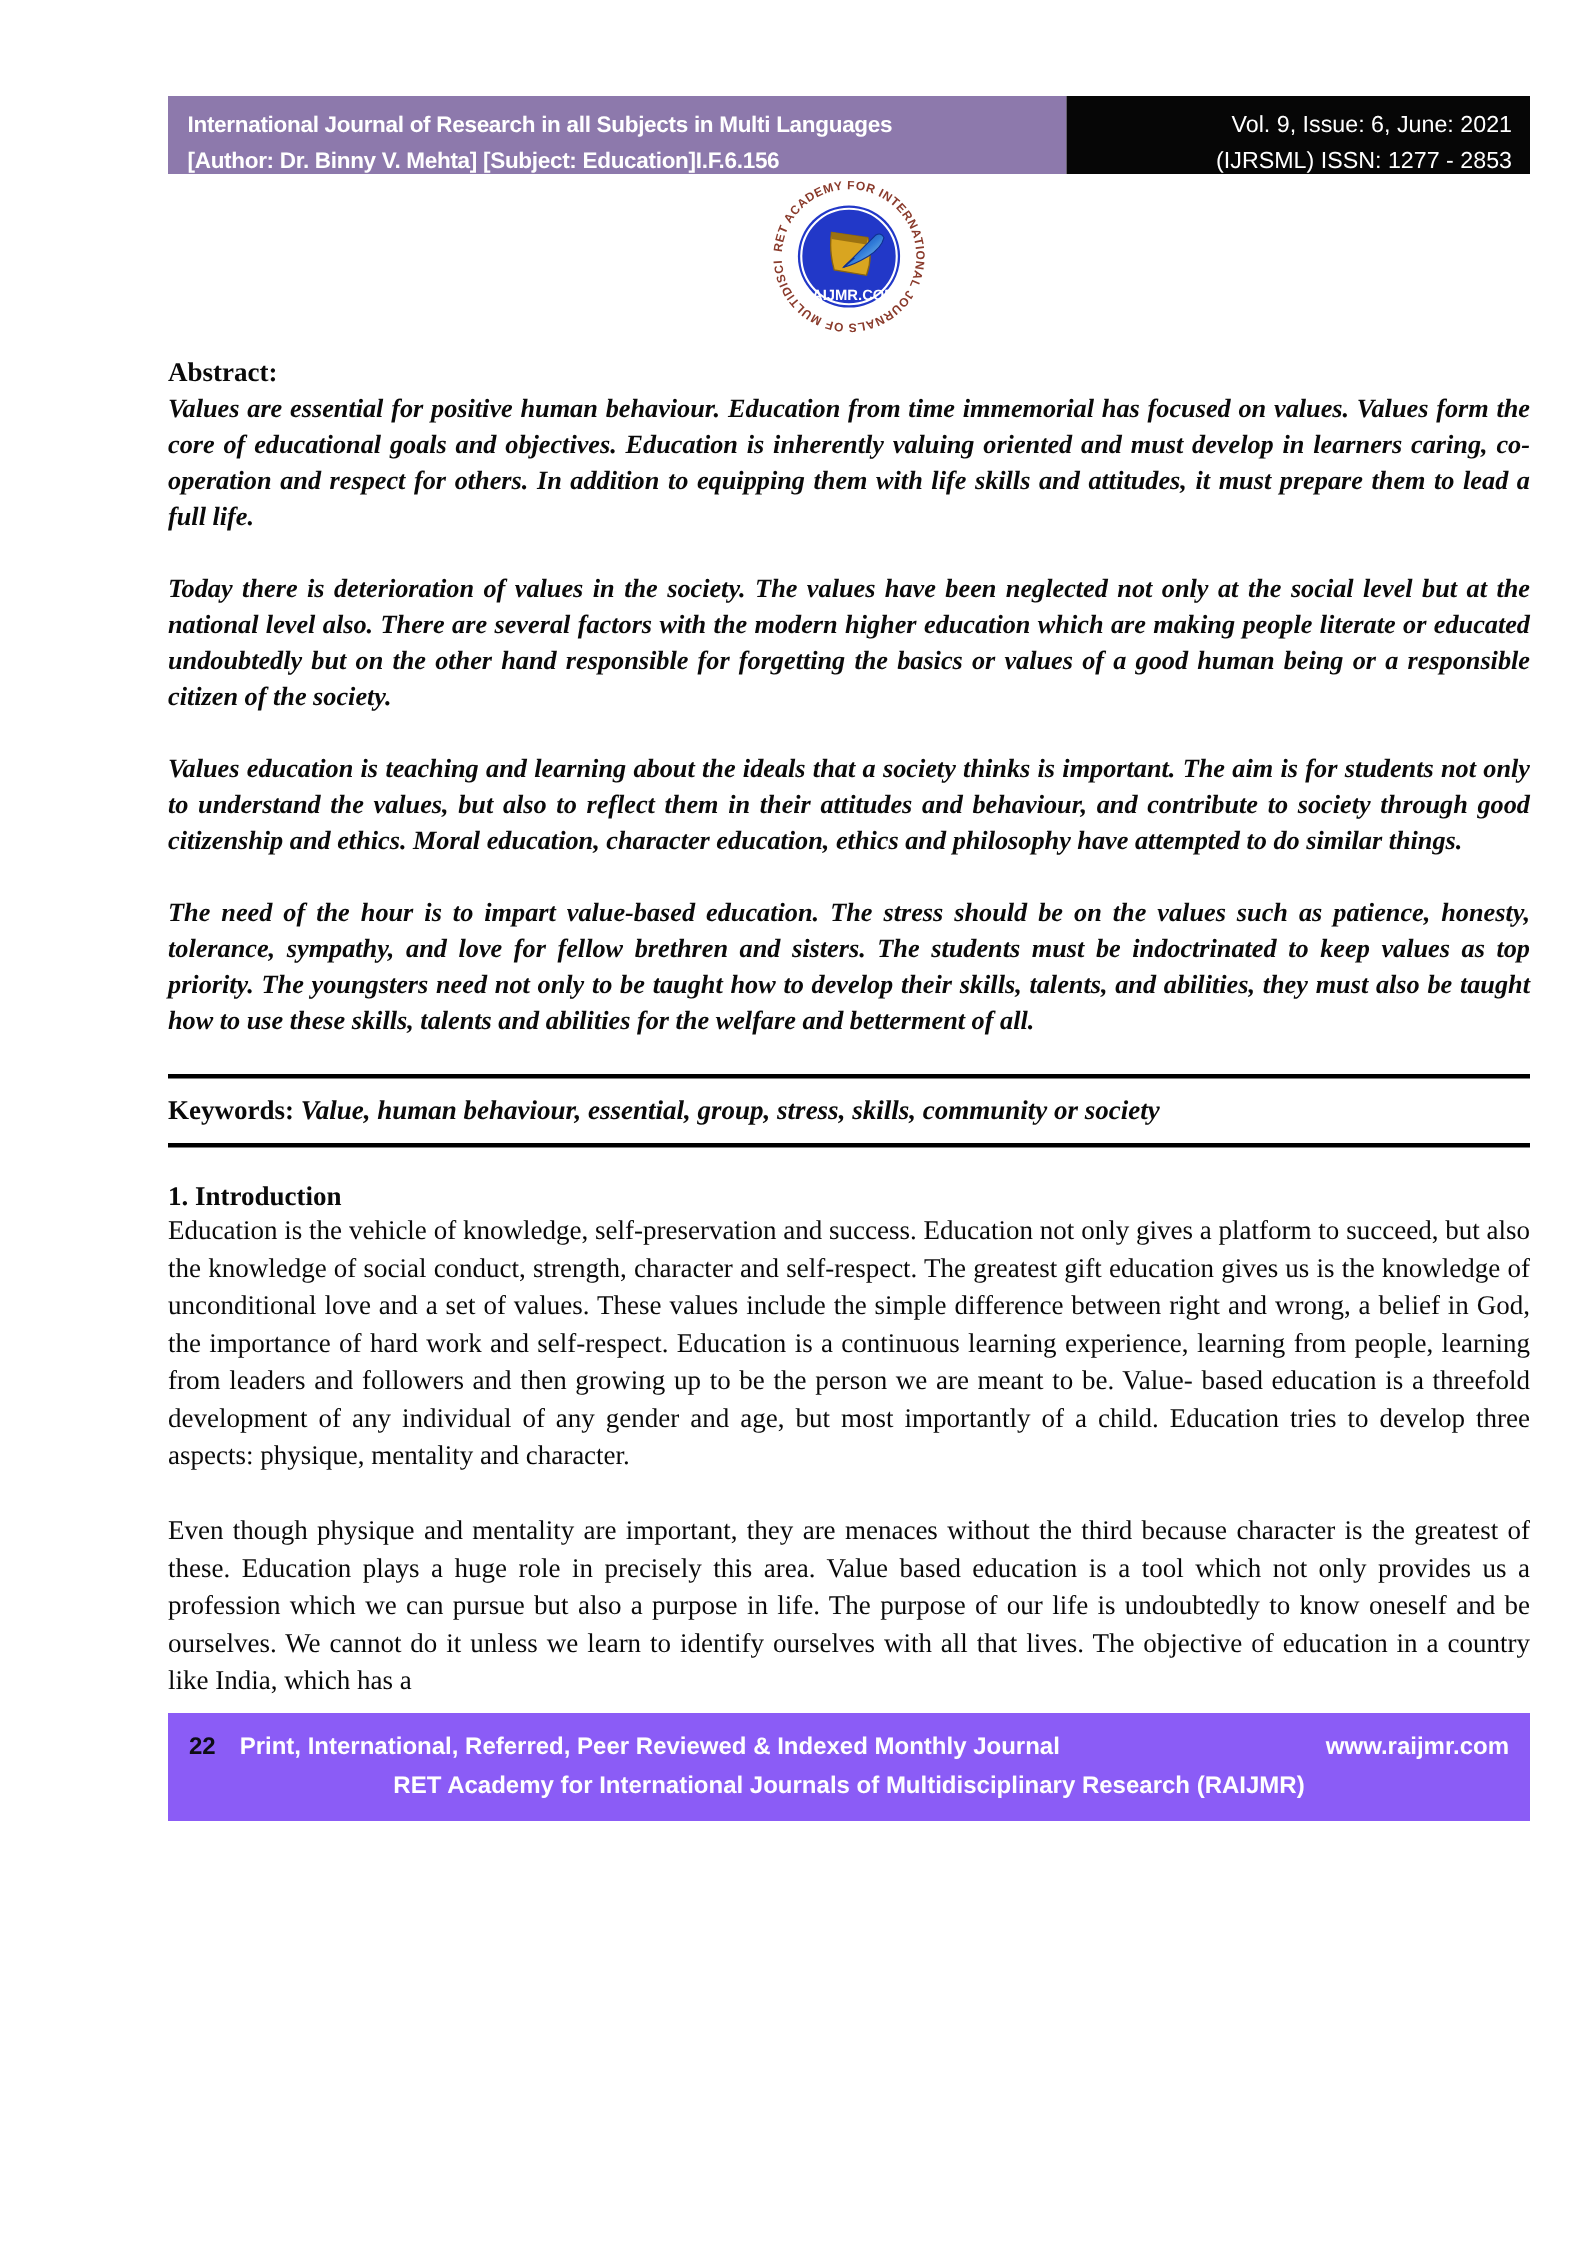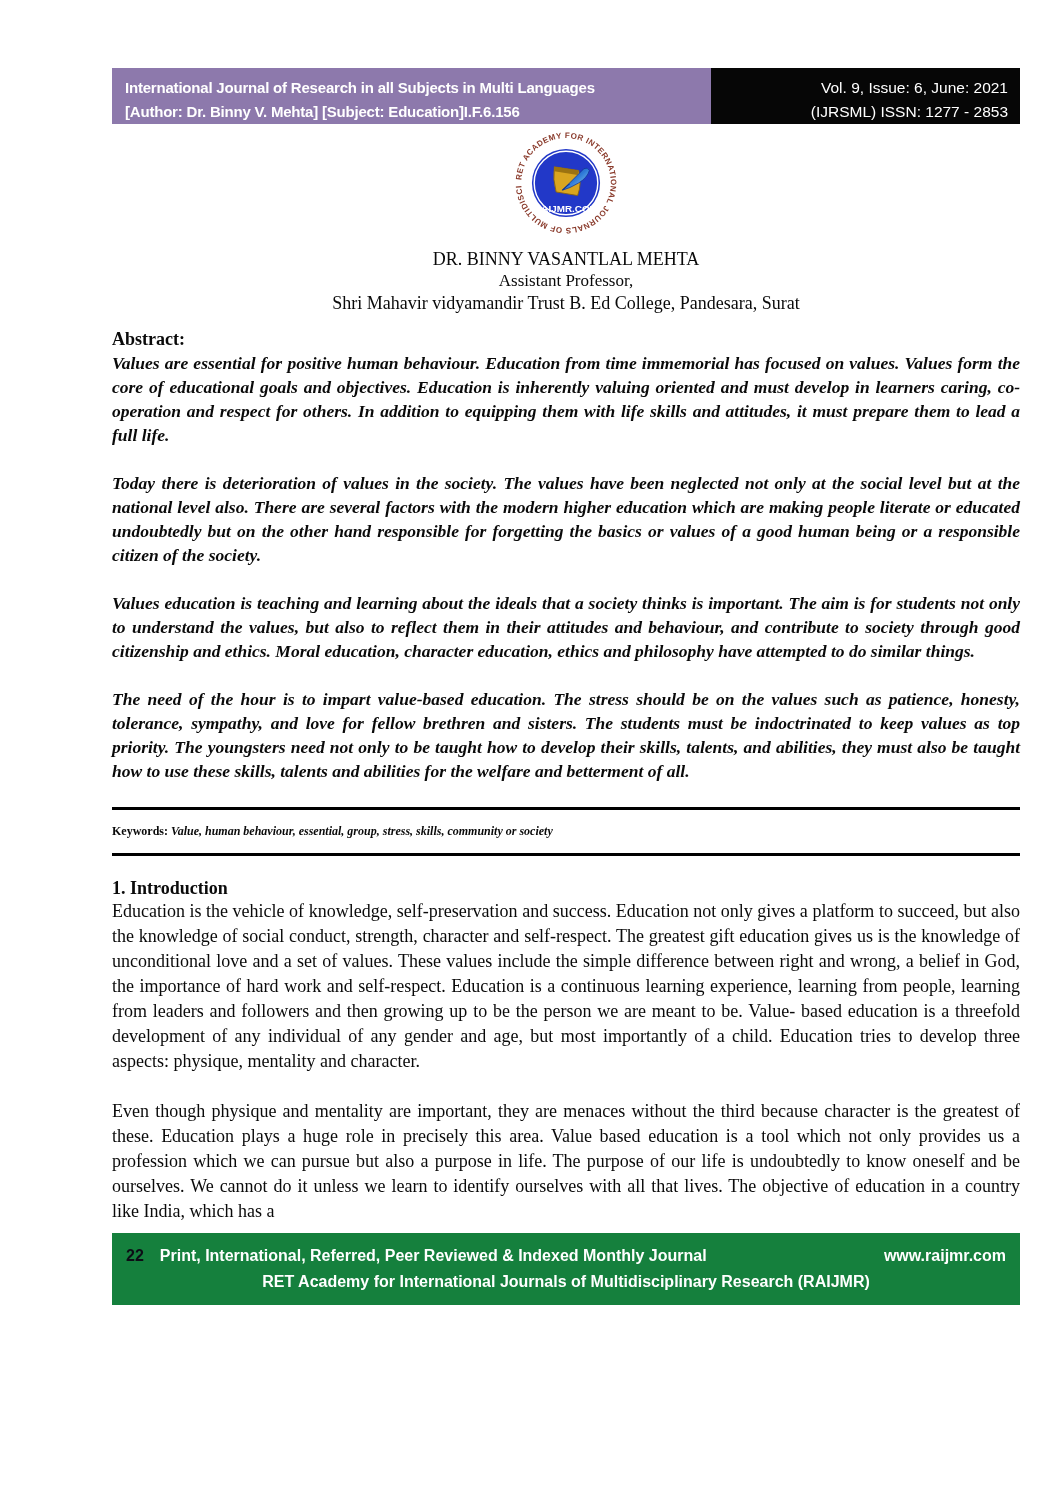--- a/index.html
+++ b/index.html
@@ -1,21 +1,21 @@
 <!DOCTYPE html>
 <html><head>
 <meta charset="utf-8">
 <style>
   * { box-sizing: border-box; margin: 0; padding: 0; }
   html, body { width: 1058px; background: #ffffff; }
   body { height: 1497px; overflow: hidden; font-family: "Liberation Serif", serif; color: #0a0a0a; }
   .page { padding: 64px 38px 0 112px; }
 
   
-  .header-band { display: flex; width: 100%; height: 64px; align-items: center; }
+  .header-band { display: flex; width: 100%; height: 52px; }
   .header-left {
     flex: 0 0 66%; background: #8d79ac; color: #ffffff;
     font-family: "Liberation Sans", sans-serif; font-weight: bold;
     font-size: 15px; letter-spacing: -0.2px;
     padding: 8px 8px 0 13px; line-height: 24px; white-space: nowrap;
   }
   .header-right {
     flex: 1 1 auto; background: #060606; color: #ffffff;
     font-family: "Liberation Sans", sans-serif; font-weight: normal;
     font-size: 15.5px; text-align: right;
@@ -37,35 +37,35 @@
   .abs-p {
     font-size: 17.5px; font-weight: bold; font-style: italic;
     text-align: justify; line-height: 24px; margin-bottom: 24px;
   }
   .abs-p:first-of-type { margin-top: 1px; }
 
   
   .keywords-block {
     border-top: 3px solid #000; border-bottom: 3px solid #000;
     padding: 9px 0 10px 0; margin: 2px 0 0 0;
-    font-size: 12px; line-height: 24px;
+    font-size: 18px; line-height: 24px;
   }
   .kw-label { font-weight: bold; }
   .kw-text  { font-weight: bold; font-style: italic; }
 
   
   .section-heading { font-size: 18px; font-weight: bold; margin-top: 22px; }
   .body-p {
     font-size: 18px; text-align: justify; line-height: 25px; margin-bottom: 25px;
   }
   .body-p:last-of-type { margin-bottom: 0; }
 
   
   .footer-band {
-    margin-top: 9px; width: 100%; height: 72px; background: #15803d;
+    margin-top: 9px; width: 100%; height: 72px; background: #8b5cf6;
     font-family: "Liberation Sans", sans-serif; font-weight: bold; color: #ffffff;
     padding: 10px 14px 0 14px; line-height: 26px;
   }
   .footer-line1 { display: flex; align-items: baseline; font-size: 16px; }
   .footer-pageno { color: #0d0d16; margin-right: 16px; }
   .footer-url { margin-left: auto; }
   .footer-line2 { text-align: center; font-size: 16px; }
 </style>
 </head>
 <body>
@@ -102,25 +102,20 @@
         <path d="M 47,40 L 74,44 Q 78,58 73,72 L 49,68 Q 45,54 47,40 Z" fill="#d9a520" stroke="#8a6410" stroke-width="1"></path>
         <path d="M 47,40 L 74,44 L 73,49 L 47,45 Z" fill="#9c7210"></path>
         <path d="M 80,42 Q 84,40 86,44 Q 84,52 74,58 Q 64,64 56,66 Q 66,56 72,50 Q 77,45 80,42 Z" fill="url(#quillGrad)" stroke="#0f2f8f" stroke-width="0.8"></path>
         <path d="M 56,66 Q 60,62 64,59" stroke="#0f2f8f" stroke-width="1.2" fill="none"></path>
       </g>
       <text x="60" y="90" text-anchor="middle" font-family="Liberation Sans, sans-serif" font-size="11" font-weight="bold" fill="#ffffff">RAIJMR.COM</text>
     </svg>
   </div>
 
 
-  <div class="author-block">
-    <div class="author-name">DR. BINNY VASANTLAL MEHTA</div>
-    <div class="author-role">Assistant Professor,</div>
-    <div class="author-aff">Shri Mahavir vidyamandir Trust B. Ed College, Pandesara, Surat</div>
-  </div>
 
   <div class="abstract-heading">Abstract:</div>
   <p class="abs-p">Values are essential for positive human behaviour. Education from time immemorial has focused on values. Values form the core of educational goals and objectives. Education is inherently valuing oriented and must develop in learners caring, co-operation and respect for others. In addition to equipping them with life skills and attitudes, it must prepare them to lead a full life.</p>
   <p class="abs-p">Today there is deterioration of values in the society. The values have been neglected not only at the social level but at the national level also. There are several factors with the modern higher education which are making people literate or educated undoubtedly but on the other hand responsible for forgetting the basics or values of a good human being or a responsible citizen of the society.</p>
   <p class="abs-p">Values education is teaching and learning about the ideals that a society thinks is important. The aim is for students not only to understand the values, but also to reflect them in their attitudes and behaviour, and contribute to society through good citizenship and ethics. Moral education, character education, ethics and philosophy have attempted to do similar things.</p>
   <p class="abs-p">The need of the hour is to impart value-based education. The stress should be on the values such as patience, honesty, tolerance, sympathy, and love for fellow brethren and sisters. The students must be indoctrinated to keep values as top priority. The youngsters need not only to be taught how to develop their skills, talents, and abilities, they must also be taught how to use these skills, talents and abilities for the welfare and betterment of all.</p>
 
   <div class="keywords-block">
     <span class="kw-label">Keywords:</span>
     <span class="kw-text">Value, human behaviour, essential, group, stress, skills, community or society</span>

